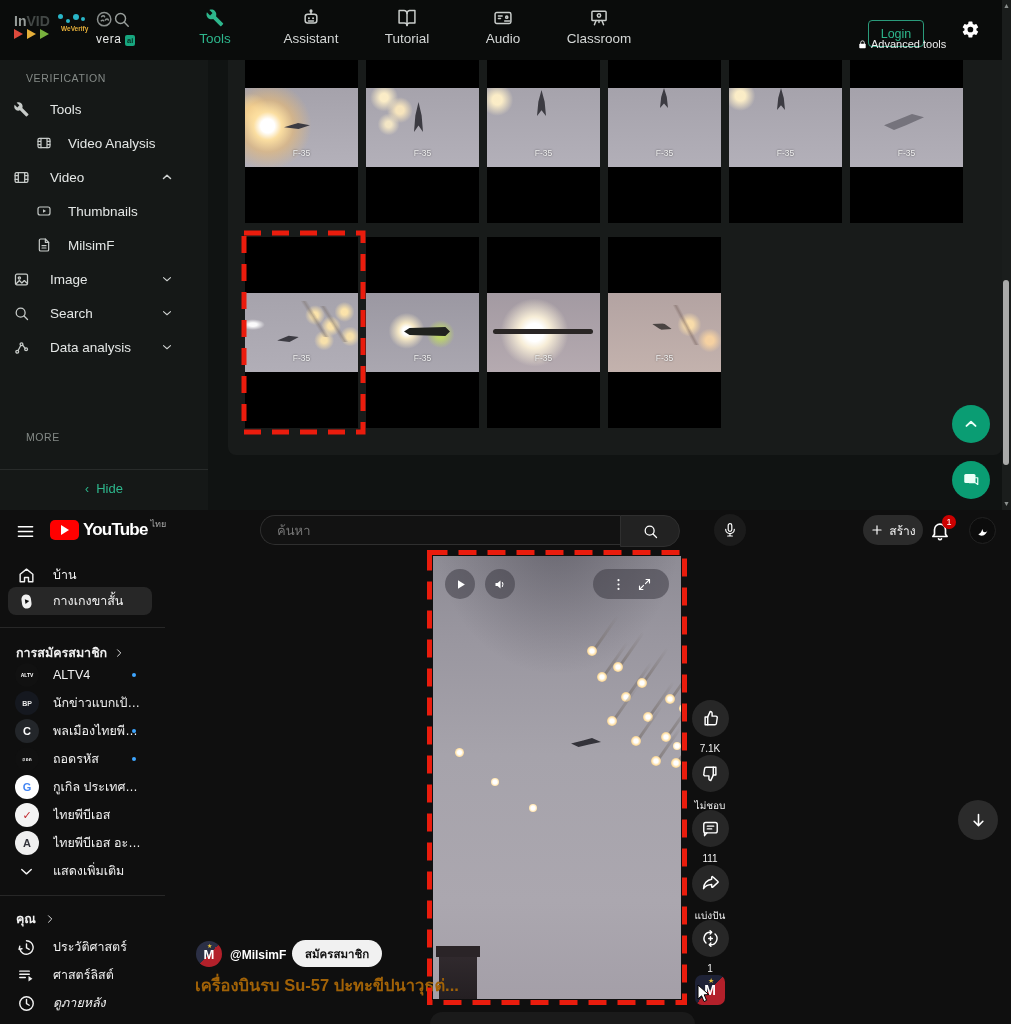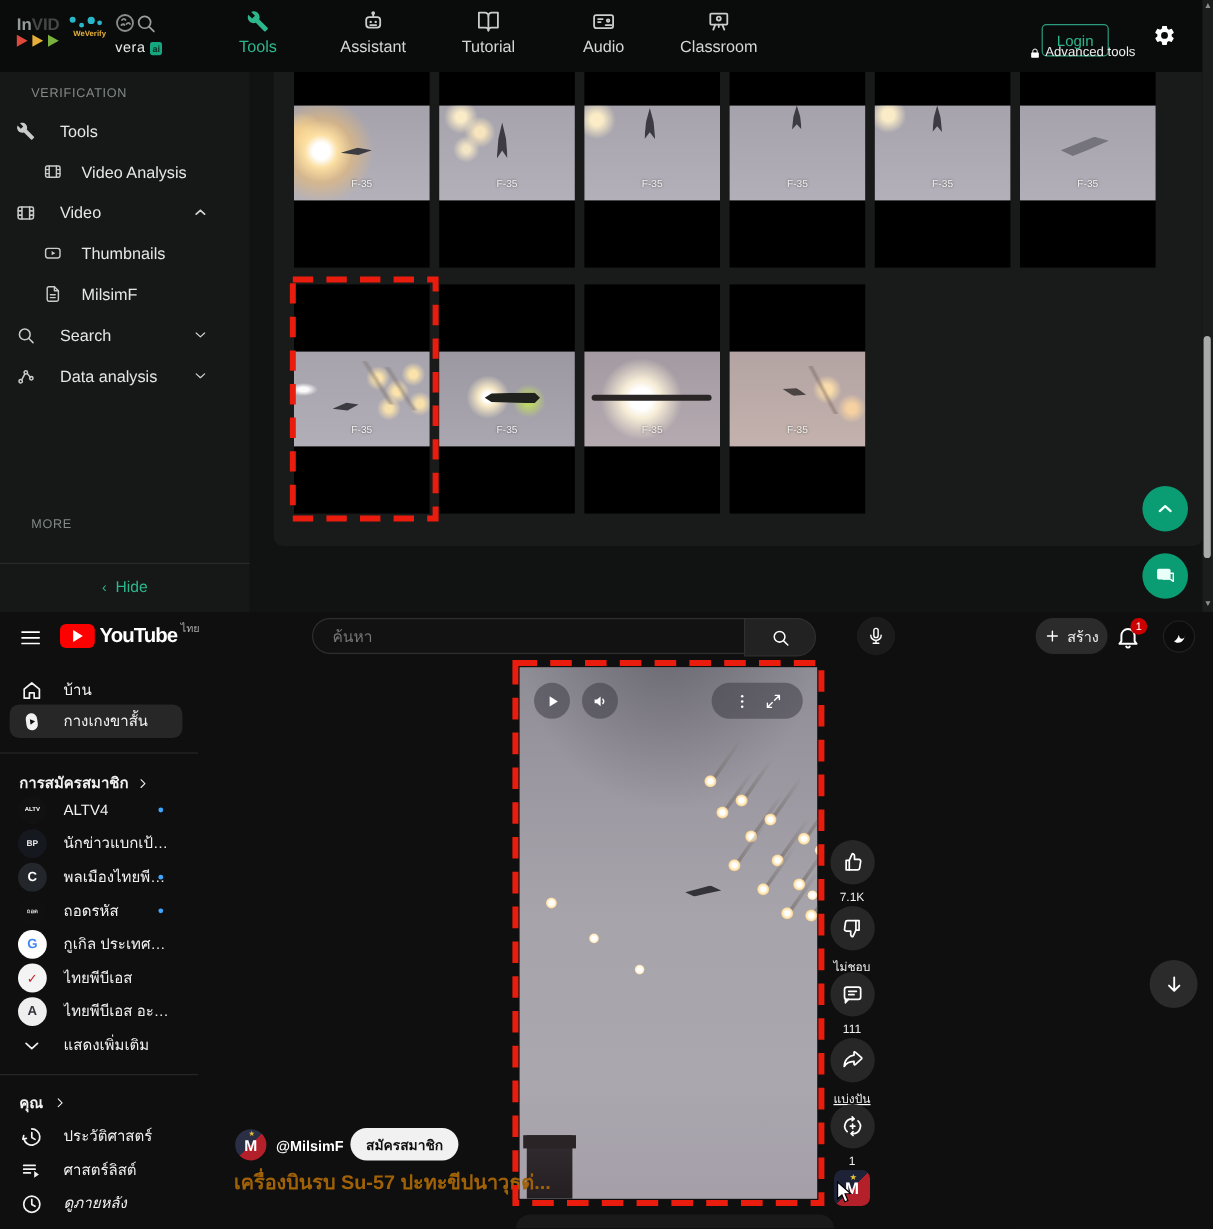--- a/index.html
+++ b/index.html
@@ -303,20 +303,35 @@
               <svg viewBox="0 0 24 24" fill="none" stroke="currentColor" stroke-width="1.8" stroke-linecap="round" stroke-linejoin="round">
                 <path d="M14 3H7a2 2 0 0 0-2 2v14a2 2 0 0 0 2 2h10a2 2 0 0 0 2-2V8z"></path>
                 <path d="M14 3v5h5M9 13h6M9 16.5h6"></path>
               </svg>
             </span>
             <span>MilsimF</span>
           </div>
           <div class="iv-row lvl0">
             <span class="ic">
               <svg viewBox="0 0 24 24" fill="none" stroke="currentColor" stroke-width="1.8" stroke-linecap="round" stroke-linejoin="round">
+                <rect x="3.5" y="4.5" width="17" height="15" rx="2"></rect>
+                <circle cx="9" cy="10" r="1.6"></circle>
+                <path d="M4.5 18l4.5-4.5 3.5 3.5 3.5-3.5 3.5 3.5"></path>
+              </svg>
+            </span>
+            <span>Image</span>
+            <span class="chev ic">
+              <svg viewBox="0 0 24 24" fill="none" stroke="currentColor" stroke-width="1.8" stroke-linecap="round" stroke-linejoin="round">
+                <path d="M6 9.5l6 5.5 6-5.5"></path>
+              </svg>
+            </span>
+          </div>
+          <div class="iv-row lvl0">
+            <span class="ic">
+              <svg viewBox="0 0 24 24" fill="none" stroke="currentColor" stroke-width="1.8" stroke-linecap="round" stroke-linejoin="round">
                 <circle cx="10.8" cy="10.8" r="6.3"></circle>
                 <path d="M15.6 15.6l4.9 4.9"></path>
               </svg>
             </span>
             <span>Search</span>
             <span class="chev ic">
               <svg viewBox="0 0 24 24" fill="none" stroke="currentColor" stroke-width="1.8" stroke-linecap="round" stroke-linejoin="round">
                 <path d="M6 9.5l6 5.5 6-5.5"></path>
               </svg>
             </span>
@@ -639,21 +654,21 @@
             <span class="ic">
               <svg viewBox="0 0 24 24" fill="none" stroke="currentColor" stroke-width="1.8" stroke-linecap="round" stroke-linejoin="round">
                 <rect x="3.5" y="4.5" width="17" height="13" rx="2.5"></rect>
                 <path d="M8 9h8M8 12.5h5.5"></path>
                 <path d="M7.5 17.5L4.5 21v-3.5"></path>
               </svg>
             </span>
           </div>
           <div class="lb">111</div>
         </div>
-        <div class="act" style="top: 355px; text-decoration: underline;">
+        <div class="act" style="top: 355px;">
           <div class="cir">
             <span class="ic">
               <svg viewBox="0 0 24 24" fill="none" stroke="currentColor" stroke-width="1.8" stroke-linecap="round" stroke-linejoin="round">
                 <path d="M13.5 6.7V4c0-.7.8-1.1 1.3-.6l6.6 6a.8.8 0 0 1 0 1.2l-6.6 6c-.5.5-1.3.1-1.3-.6v-2.7C8.2 13.6 5 15.5 3.2 18.6c0-6.6 4.5-11.2 10.3-11.9z"></path>
               </svg>
             </span>
           </div>
           <div class="lb">แบ่งปัน</div>
         </div>
         <div class="act" style="top: 410px;">

